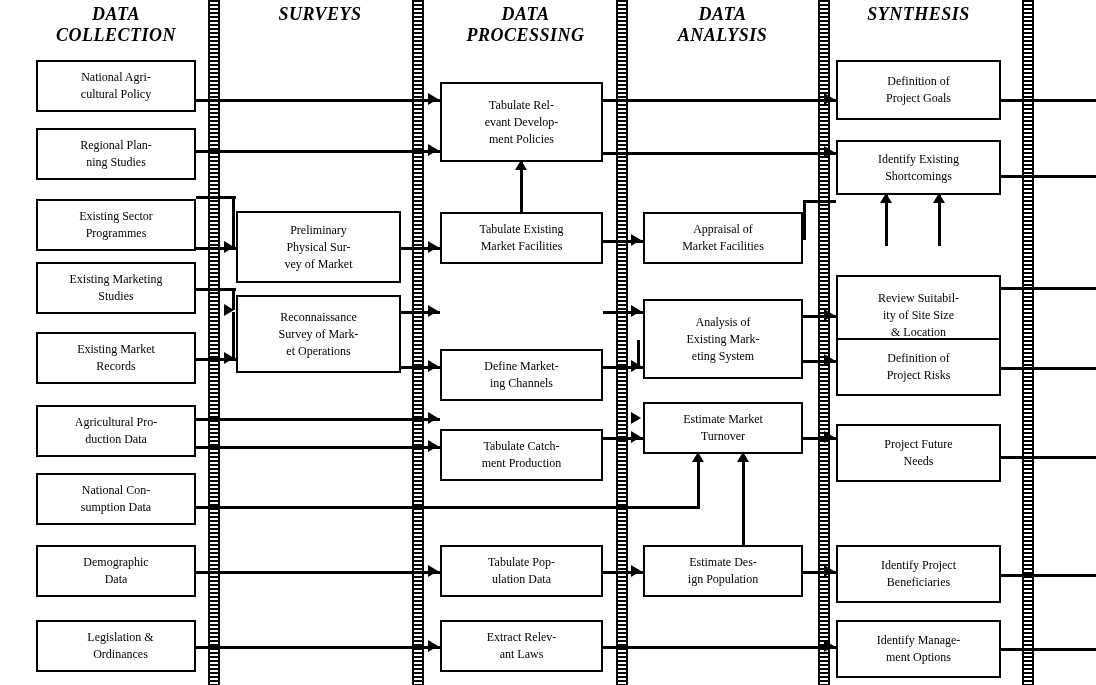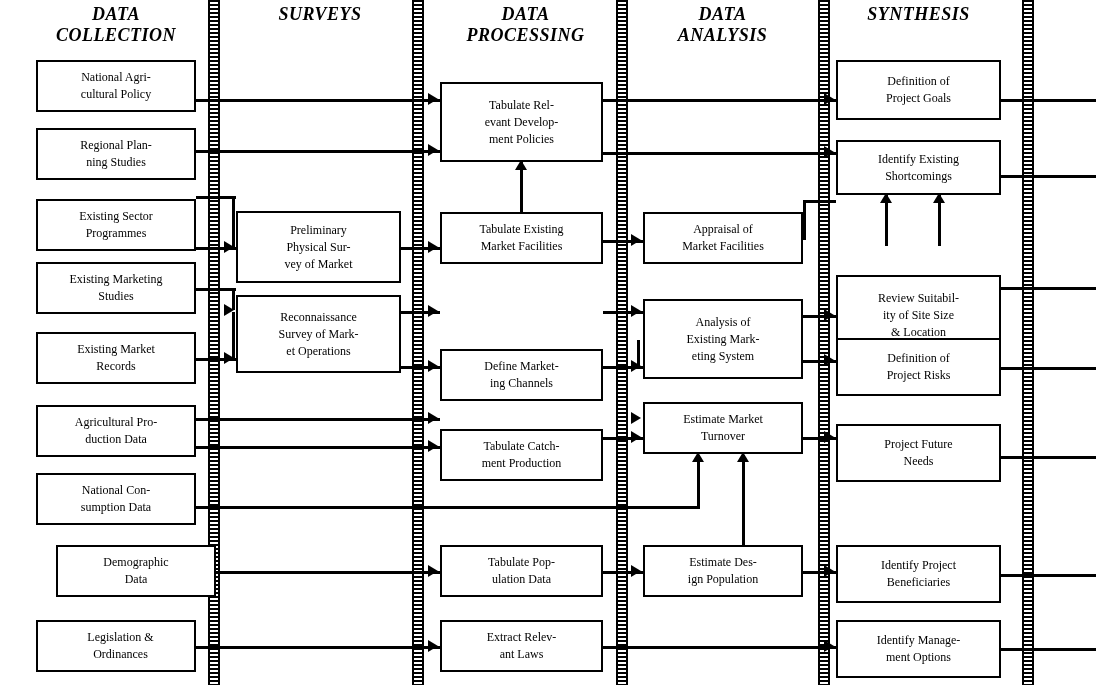--- a/index.html
+++ b/index.html
@@ -180,21 +180,21 @@
     <div class="node" style="left: 36px; top: 199px; width: 160px; height: 52px;">Existing Sector
 Programmes</div>
     <div class="node" style="left: 36px; top: 262px; width: 160px; height: 52px;">Existing Marketing
 Studies</div>
     <div class="node" style="left: 36px; top: 332px; width: 160px; height: 52px;">Existing Market
 Records</div>
     <div class="node" style="left: 36px; top: 405px; width: 160px; height: 52px;">Agricultural  Pro-
 duction Data</div>
     <div class="node" style="left: 36px; top: 473px; width: 160px; height: 52px;">National Con-
 sumption Data</div>
-    <div class="node" style="left: 36px; top: 545px; width: 160px; height: 52px; margin-left: 20px;">Demographic
+    <div class="node" style="left: 36px; top: 545px; width: 160px; height: 52px;">Demographic
 Data</div>
     <div class="node" style="left: 36px; top: 620px; width: 160px; height: 52px; padding-left: 12px;">Legislation &amp;
 Ordinances</div>
     <div class="node" style="left: 236px; top: 211px; width: 165px; height: 72px;">Preliminary
 Physical Sur-
 vey of Market</div>
     <div class="node" style="left: 236px; top: 295px; width: 165px; height: 78px;">Reconnaissance
 Survey of Mark-
 et Operations</div>
     <div class="node" style="left: 440px; top: 82px; width: 163px; height: 80px;">Tabulate Rel-

